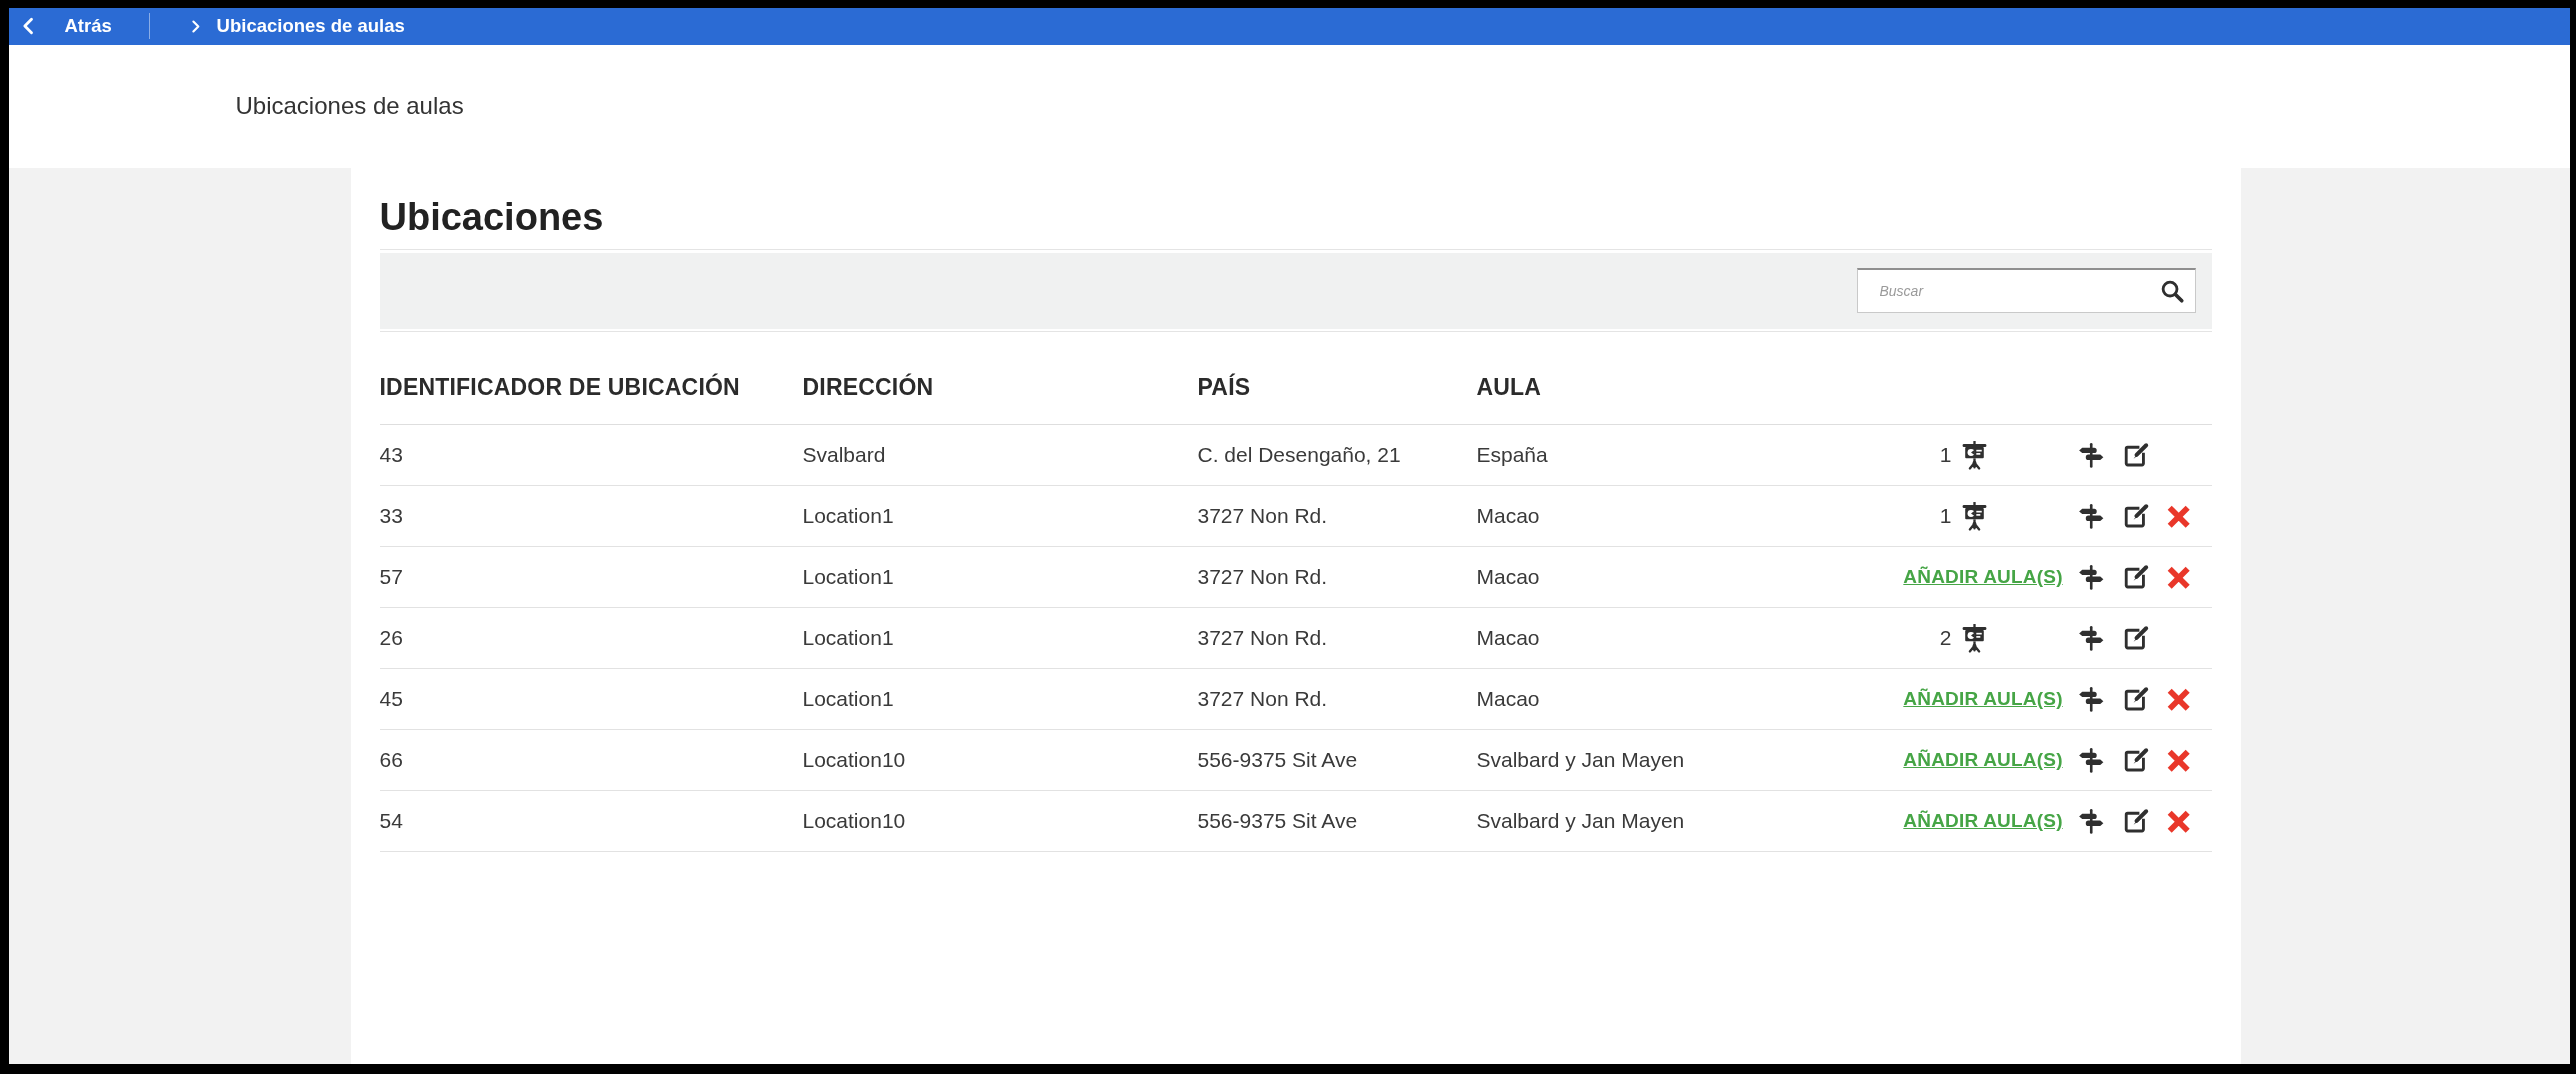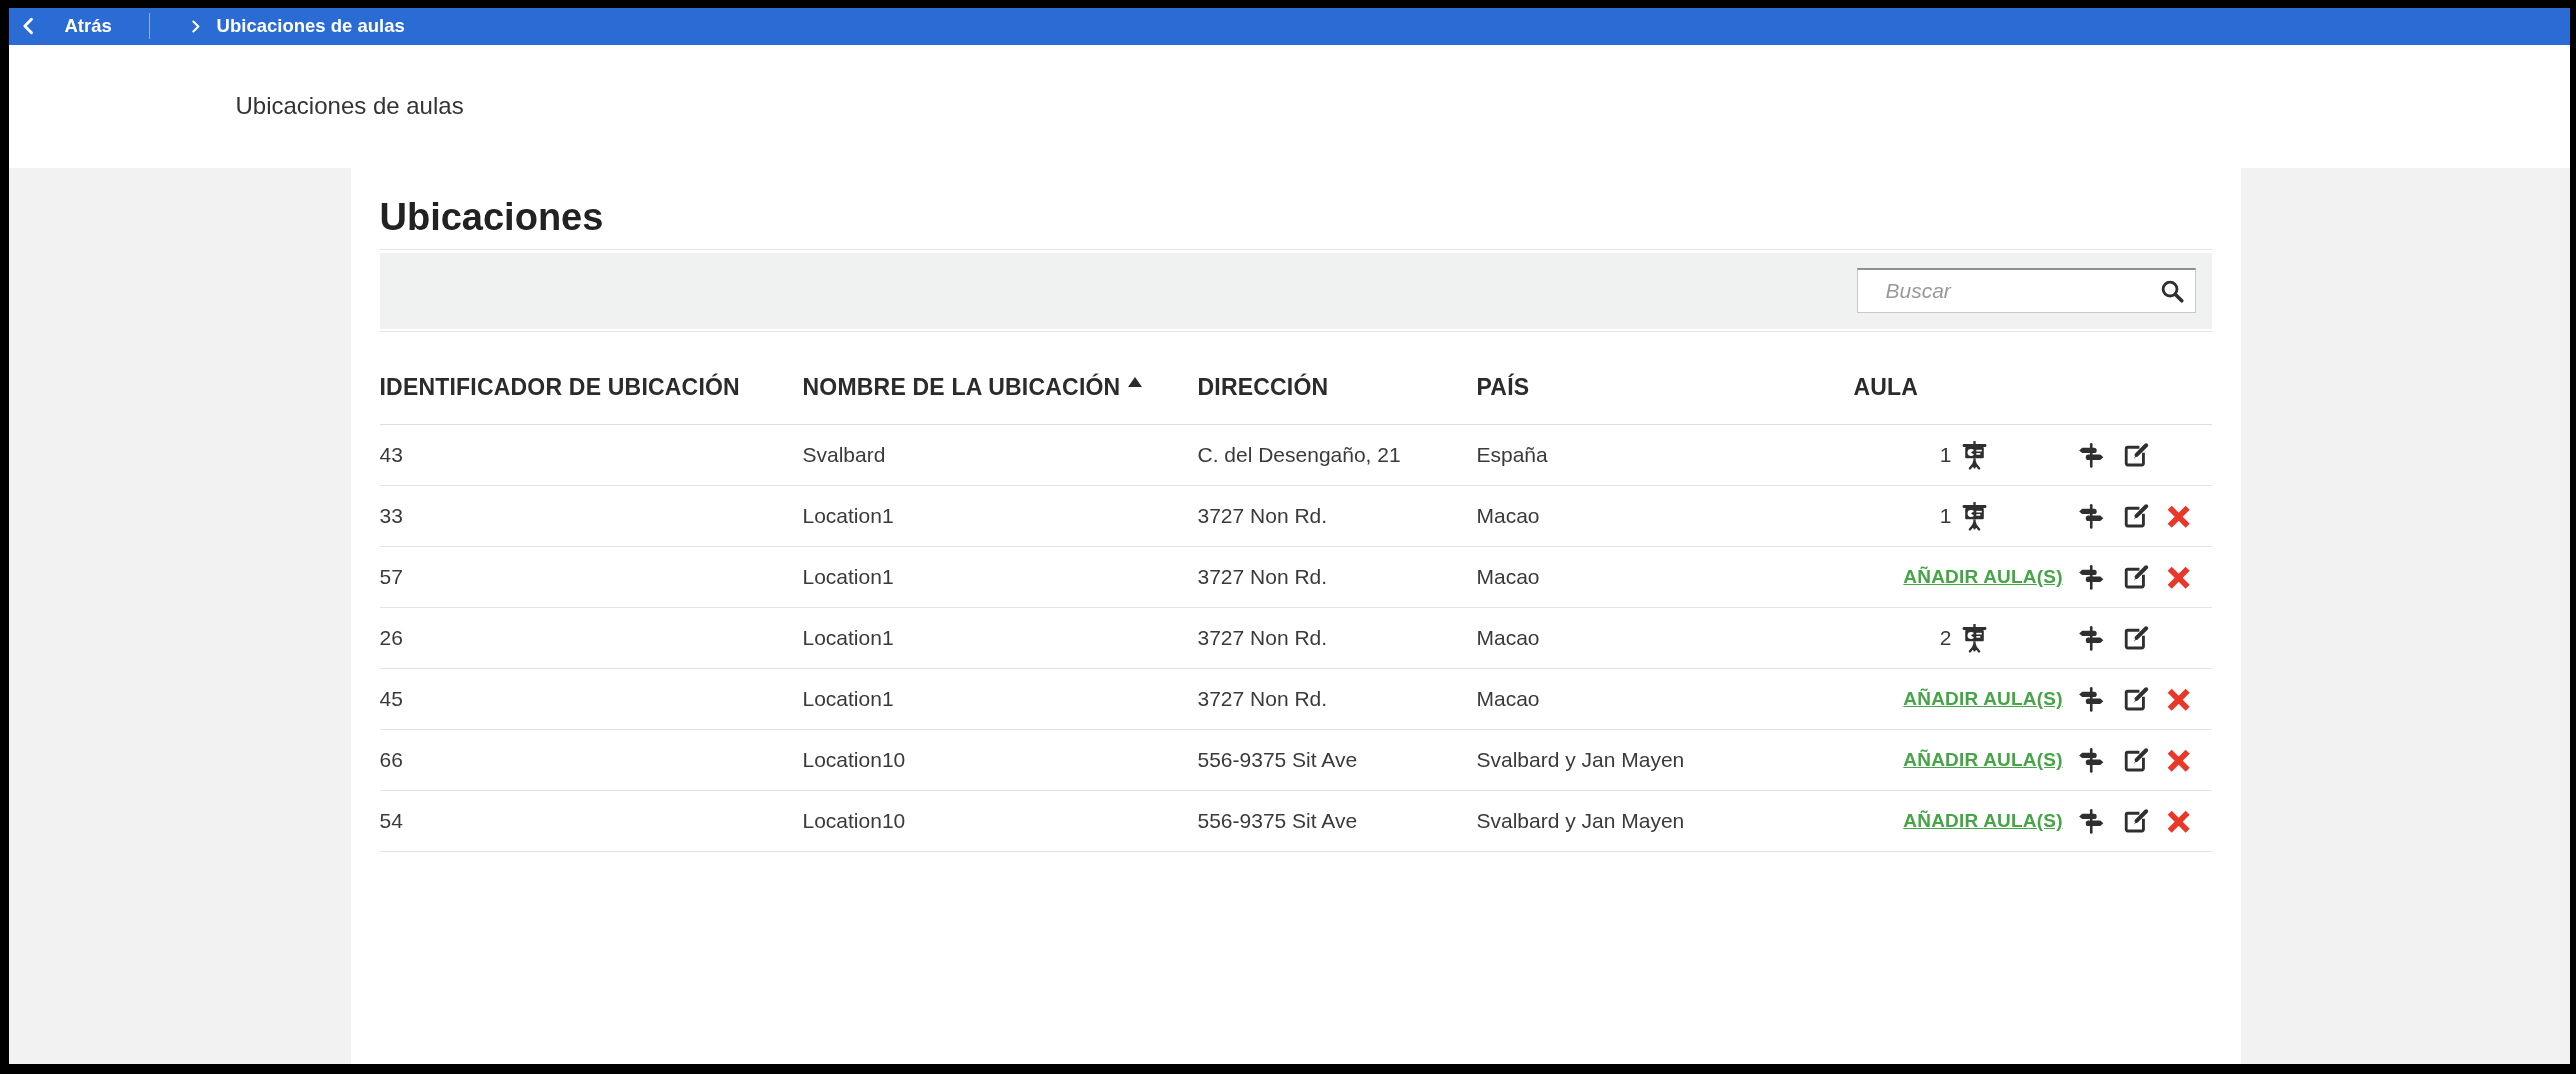--- a/index.html
+++ b/index.html
@@ -52,22 +52,22 @@
     margin-top:3.1px;margin-bottom:1.5px;height:76px;background:#f0f1f1;
     display:flex;justify-content:flex-end;align-items:flex-start;
   }
   .search-box{
     margin:14.6px 16px 0 0;width:339px;height:45px;background:#fff;
     border:0.8px solid #c9c9c9;border-top:2.3px solid #8f8f8f;box-sizing:border-box;
     display:flex;align-items:center;
   }
   .search-input{
     flex:1;border:none;outline:none;background:transparent;
-    font-family:"Liberation Sans",sans-serif;font-size:21px;color:#333;
-    padding:0 0 0 28px;min-width:0;
+    font-family:"Liberation Sans",sans-serif;font-size:14px;color:#333;
+    padding:0 0 0 22px;min-width:0;
   }
   .search-input::placeholder{font-style:italic;color:#9a9a9a;}
   .search-btn{border:none;background:none;padding:0 9.2px 0 0;cursor:pointer;display:flex;}
   
   .table{margin-top:0;}
   .trow{
     display:grid;grid-template-columns:423px 395px 279px 377px 223px 135px;
     align-items:center;border-bottom:0.8px solid #e2e2e2;
   }
   .thead{height:93px;border-bottom:0.8px solid #dedede;}
@@ -190,24 +190,20 @@
       </div>
       <div class="hairline"></div>
     </div>
 
     <div class="table">
       <div class="trow thead">
         <div class="th">
           <span>IDENTIFICADOR DE UBICACIÓN</span>
         </div>
         <div class="th">
-          <span>NOMBRE DE LA UBICACIÓN</span>
-          <span class="sort-arrow"></span>
-        </div>
-        <div class="th">
           <span>DIRECCIÓN</span>
         </div>
         <div class="th">
           <span>PAÍS</span>
         </div>
         <div class="th" style="justify-content:flex-start">
           <span>AULA</span>
         </div>
         <div class="th"></div>
       </div>

